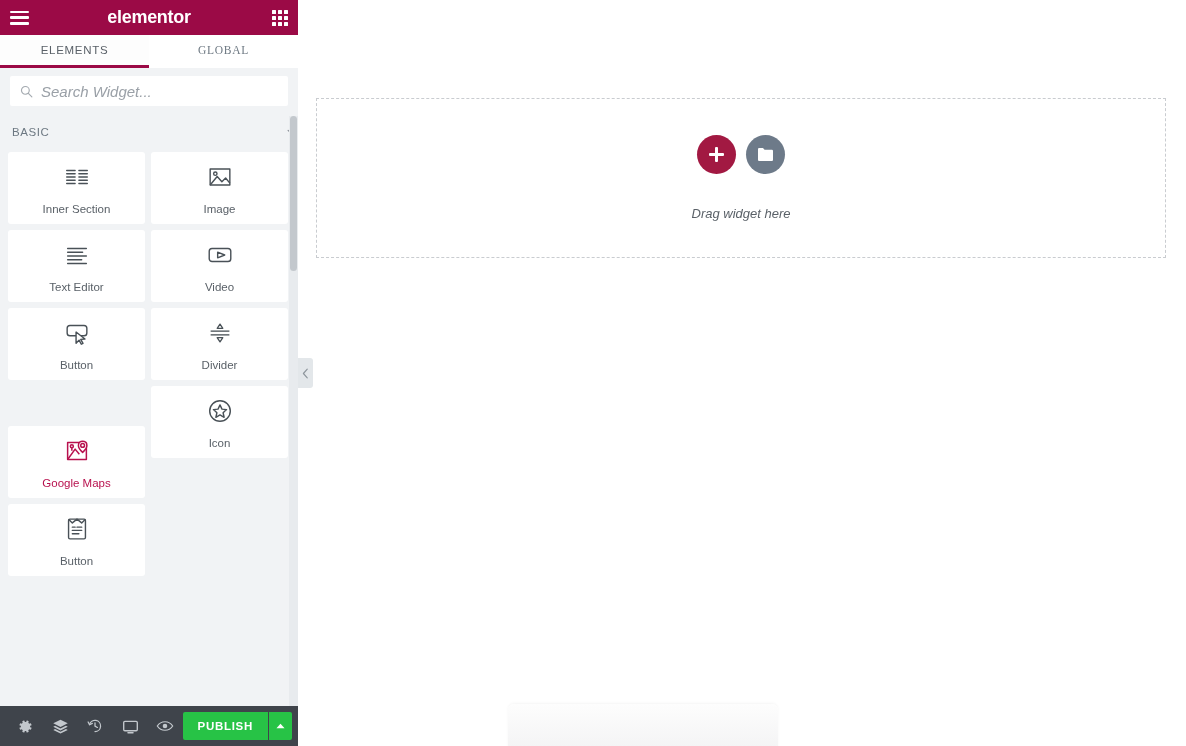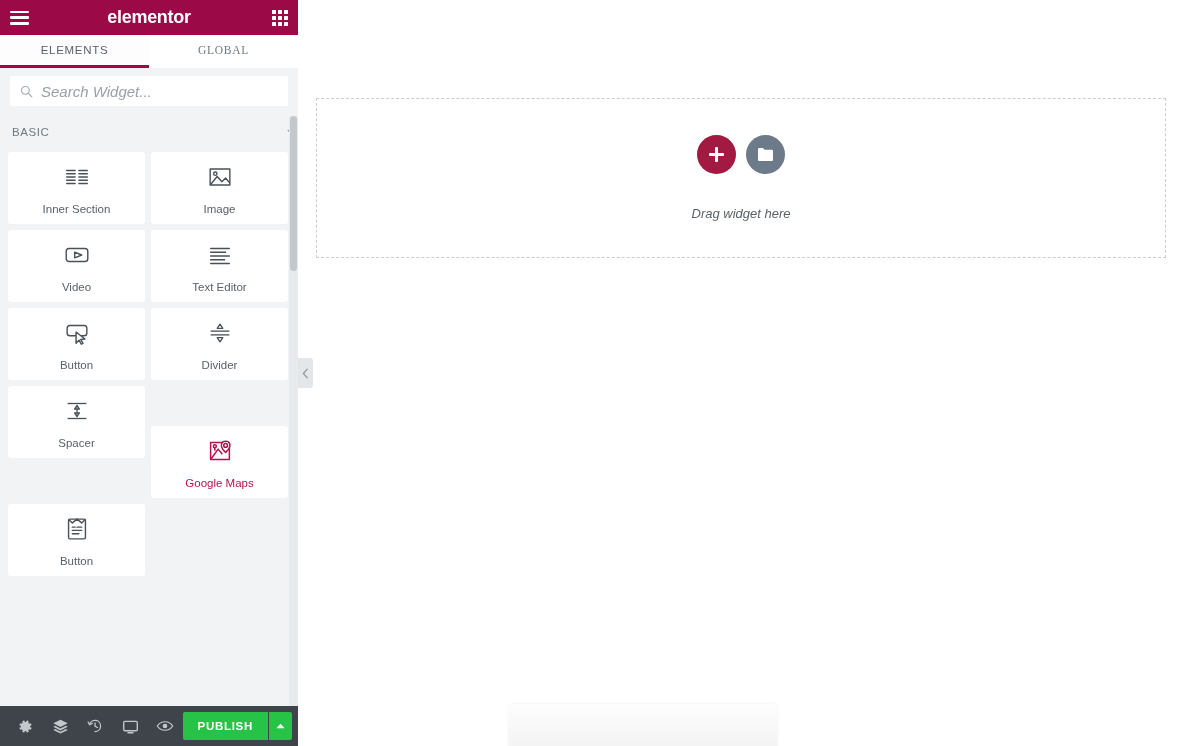--- a/index.html
+++ b/index.html
@@ -255,79 +255,76 @@
         <div class="widget">
           <svg class="wicon" viewBox="0 0 32 32" fill="none" stroke="currentColor" stroke-width="1.5" stroke-linejoin="round">
             <rect x="5.5" y="7.5" width="21" height="17"></rect>
             <circle cx="11" cy="12.5" r="1.8"></circle>
             <polyline points="5.5,24.5 13,15.5 18,21 22,17 26.5,22.5"></polyline>
           </svg>
           <span class="wlabel">Image</span>
         </div>
 
         <div class="widget">
-          <svg class="wicon" viewBox="0 0 32 32" fill="none" stroke="currentColor" stroke-width="1.5" stroke-linejoin="round">
-            <rect x="4.5" y="9" width="23" height="14" rx="3"></rect>
-            <polygon points="13.5,13 21,16 13.5,19"></polygon>
-          </svg>
-          <span class="wlabel">Video</span>
-        </div>
-
-        <div class="widget">
           <svg class="wicon" viewBox="0 0 32 32" fill="none" stroke="currentColor" stroke-width="1.5" stroke-linecap="round">
             <line x1="6" y1="9" x2="26" y2="9"></line>
             <line x1="6" y1="13" x2="22" y2="13"></line>
             <line x1="6" y1="17" x2="26" y2="17"></line>
             <line x1="6" y1="21" x2="21" y2="21"></line>
             <line x1="6" y1="25" x2="26" y2="25"></line>
           </svg>
           <span class="wlabel">Text Editor</span>
         </div>
 
         <div class="widget">
           <svg class="wicon" viewBox="0 0 32 32" fill="none" stroke="currentColor" stroke-width="1.5" stroke-linejoin="round">
+            <rect x="4.5" y="9" width="23" height="14" rx="3"></rect>
+            <polygon points="13.5,13 21,16 13.5,19"></polygon>
+          </svg>
+          <span class="wlabel">Video</span>
+        </div>
+
+        <div class="widget">
+          <svg class="wicon" viewBox="0 0 32 32" fill="none" stroke="currentColor" stroke-width="1.5" stroke-linejoin="round">
             <rect x="5.5" y="8" width="21" height="11" rx="3"></rect>
             <polygon points="15,15 15,27 18.2,23.6 20.6,28 22.4,27 20,22.8 24.5,22.4" fill="#ffffff" stroke="currentColor" stroke-width="1.5"></polygon>
           </svg>
           <span class="wlabel">Button</span>
         </div>
 
         <div class="widget">
           <svg class="wicon" viewBox="0 0 32 32" fill="none" stroke="currentColor" stroke-width="1.4" stroke-linejoin="round">
             <line x1="6" y1="14" x2="26" y2="14"></line>
             <line x1="6" y1="18" x2="26" y2="18"></line>
             <polygon points="16,6.5 19,11 13,11"></polygon>
             <polygon points="16,25.5 19,21 13,21"></polygon>
           </svg>
           <span class="wlabel">Divider</span>
         </div>
 
-        <div class="widget">
-          <svg class="wicon" viewBox="0 0 32 32" fill="none" stroke="currentColor" stroke-width="1.4" stroke-linejoin="round">
-            <line x1="6" y1="8" x2="26" y2="8"></line>
-            <line x1="6" y1="24" x2="26" y2="24"></line>
-            <line x1="16" y1="12" x2="16" y2="20"></line>
-            <polygon points="16,10 18.6,14 13.4,14"></polygon>
-            <polygon points="16,22 18.6,18 13.4,18"></polygon>
-          </svg>
-          <span class="wlabel">Spacer</span>
-        </div>
 
         <div class="widget active">
           <svg class="wicon" viewBox="0 0 32 32" fill="none" stroke="currentColor" stroke-width="1.6" stroke-linejoin="round">
             <polyline points="26,7 26,25 6,25 6,7 26,7"></polyline>
             <polyline points="6,25 14,14 18.5,19.5"></polyline>
             <circle cx="10.5" cy="11" r="1.6"></circle>
             <line x1="10.5" y1="12.6" x2="10.5" y2="15.6"></line>
             <path d="M22 5.5c2.5 0 4.5 2 4.5 4.5 0 3.1-4.5 7.5-4.5 7.5S17.5 13.1 17.5 10c0-2.5 2-4.5 4.5-4.5z" fill="#ffffff"></path>
             <circle cx="22" cy="10" r="2"></circle>
           </svg>
           <span class="wlabel">Google Maps</span>
         </div>
 
+        <div class="widget">
+          <svg class="wicon" viewBox="0 0 32 32" fill="none" stroke="currentColor" stroke-width="1.5" stroke-linejoin="round">
+            <circle cx="16" cy="16" r="11"></circle>
+            <polygon points="16,9.5 18.1,14 23,14.5 19.3,17.9 20.4,22.7 16,20.2 11.6,22.7 12.7,17.9 9,14.5 13.9,14"></polygon>
+          </svg>
+          <span class="wlabel">Icon</span>
+        </div>
 
         <div class="widget">
           <svg class="wicon" viewBox="0 0 32 32" fill="none" stroke="currentColor" stroke-width="1.5" stroke-linejoin="round">
             <rect x="7" y="5.5" width="18" height="21" rx="1.5"></rect>
             <polyline points="7,5.5 11,9.5 16,5.5 21,9.5 25,5.5"></polyline>
             <line x1="11" y1="14" x2="14" y2="14" stroke-linecap="round"></line>
             <line x1="16" y1="14" x2="21" y2="14" stroke-linecap="round"></line>
             <line x1="11" y1="17.5" x2="21" y2="17.5" stroke-linecap="round"></line>
             <line x1="11" y1="21" x2="18" y2="21" stroke-linecap="round"></line>
           </svg>

